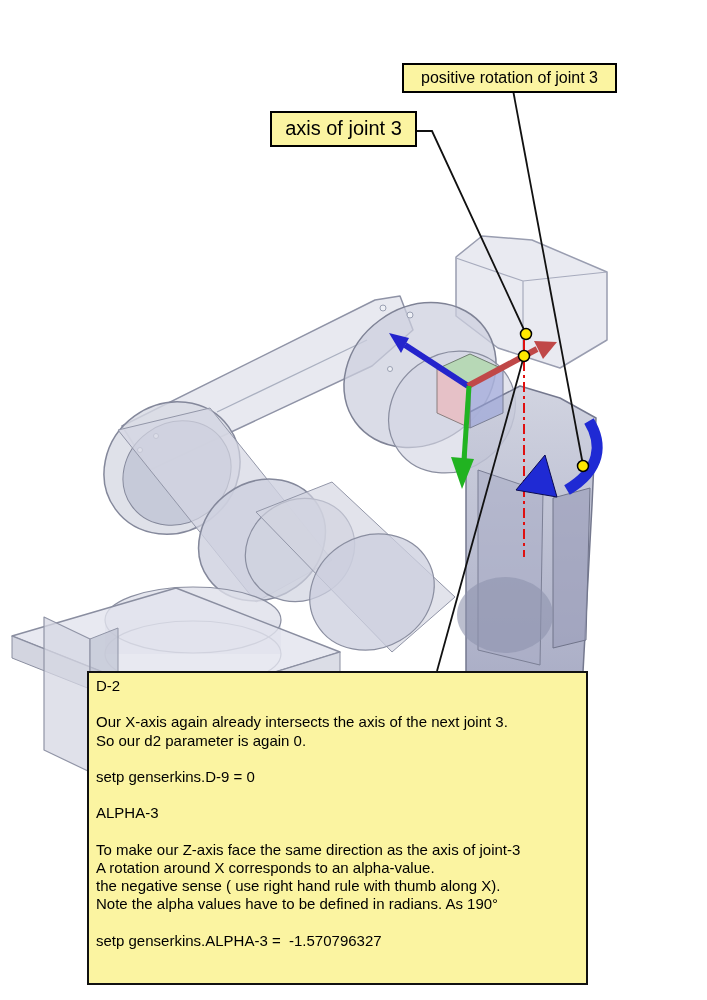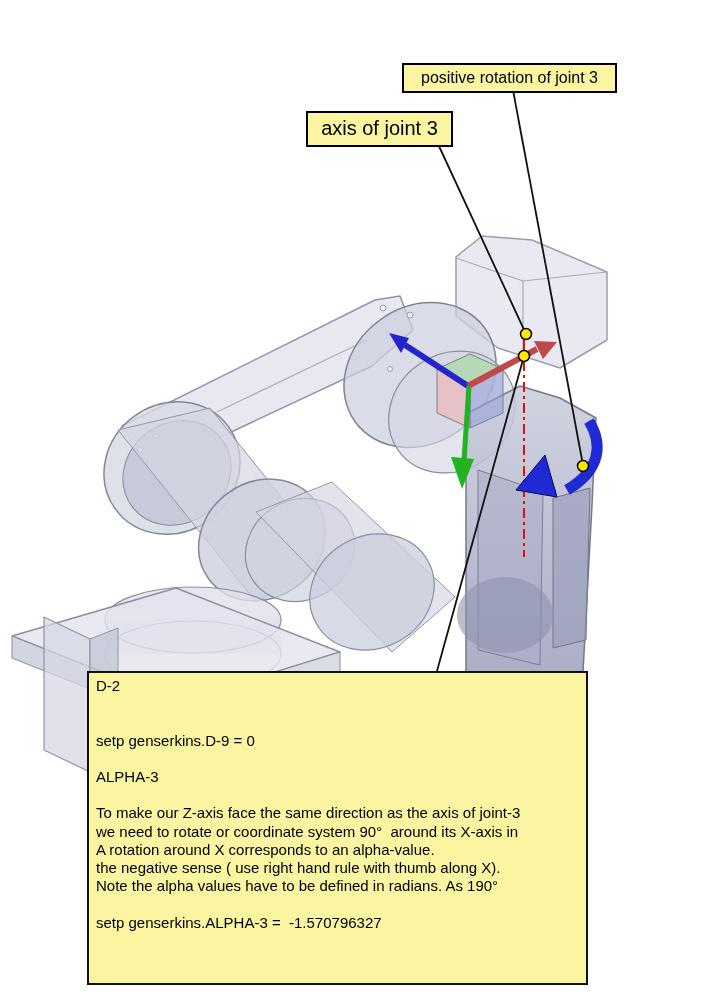--- a/index.html
+++ b/index.html
@@ -6,21 +6,21 @@
   #screenshot{
     position:relative;width:707px;height:1000px;background:#ffffff;
     overflow:hidden;font-family:"Liberation Sans",sans-serif;
   }
   #scene{position:absolute;left:0;top:0;z-index:1;}
   .callout-box{
     position:absolute;z-index:3;background:#fbf4a1;border:2px solid #000;
     color:#000;text-align:center;white-space:nowrap;box-sizing:border-box;
   }
   #label-axis{left:270px;top:111px;width:147px;height:36px;
-    font-size:20px;line-height:31px;margin-left:36px;}
+    font-size:20px;line-height:31px;}
   #label-rotation{left:402px;top:43px;width:215px;height:30px;
     font-size:16px;line-height:26px;margin-top:20px;}
   #info-box{
     position:absolute;z-index:2;left:87px;top:671px;width:501px;height:314px;
     background:#fbf4a1;border:2px solid #111;box-sizing:border-box;
     padding:4px 16px 0 7px;color:#000;
   }
   #info-box .line{
     font-size:15px;line-height:18.2px;white-space:pre;
   }
@@ -114,27 +114,28 @@
   </g>
 </svg>
 
 <div id="label-axis" class="callout-box">axis of joint 3</div>
 
 <div id="label-rotation" class="callout-box">positive rotation of joint 3</div>
 
 <div id="info-box">
       <div class="line">D-2</div>
       <div class="line">&nbsp;</div>
+      <div class="line">Our X-axis again already intersects the axis of the next joint 3.</div>
+      <div class="line">So our d2 parameter is again 0.</div>
       <div class="line">&nbsp;</div>
       <div class="line">setp genserkins.D-9 = 0</div>
       <div class="line">&nbsp;</div>
       <div class="line">ALPHA-3</div>
       <div class="line">&nbsp;</div>
       <div class="line">To make our Z-axis face the same direction as the axis of joint-3</div>
-      <div class="line">we need to rotate or coordinate system 90°  around its X-axis in</div>
       <div class="line">A rotation around X corresponds to an alpha-value.</div>
       <div class="line">the negative sense ( use right hand rule with thumb along X).</div>
       <div class="line">Note the alpha values have to be defined in radians. As 190°</div>
       <div class="line">&nbsp;</div>
       <div class="line">setp genserkins.ALPHA-3 =  -1.570796327</div>
     </div>
 
 </div>
 
 </body></html>

